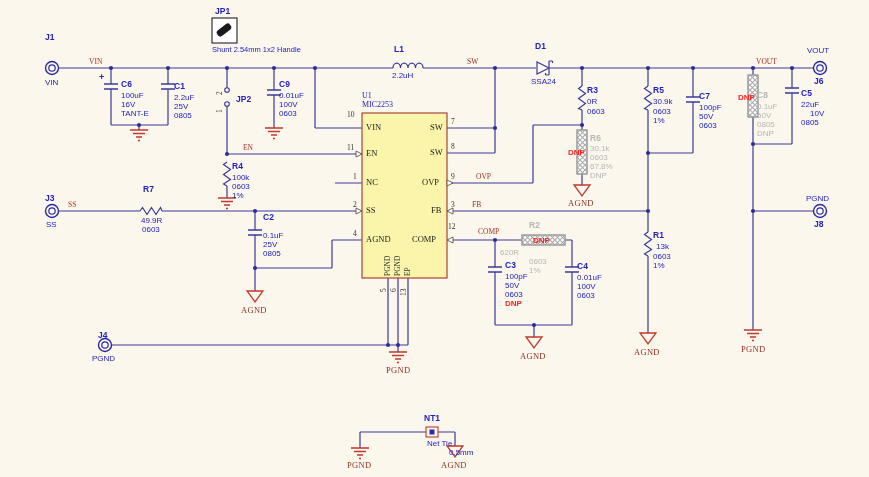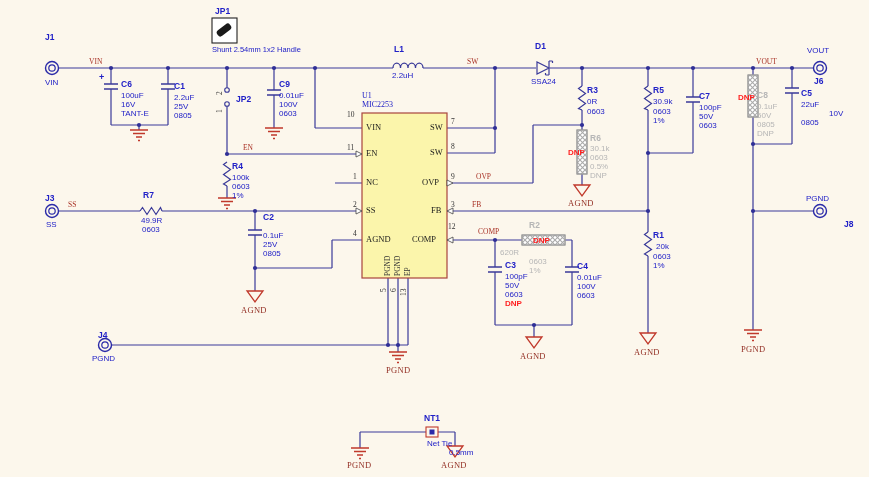--- a/index.html
+++ b/index.html
@@ -188,21 +188,21 @@
 
 <span class="t b" style="left:45px;top:33px">J1</span>
 <span class="t" style="left:45px;top:78px">VIN</span>
 <span class="t b" style="left:45px;top:194px">J3</span>
 <span class="t" style="left:46px;top:220px">SS</span>
 <span class="t b" style="left:98px;top:331px">J4</span>
 <span class="t" style="left:92px;top:354px">PGND</span>
 <span class="t" style="left:807px;top:46px">VOUT</span>
 <span class="t b" style="left:814px;top:77px">J6</span>
 <span class="t" style="left:806px;top:194px">PGND</span>
-<span class="t b" style="left:844px;top:220px">J8</span>
+<span class="t b" style="left:814px;top:220px">J8</span>
 
 <span class="t b" style="left:215px;top:7px">JP1</span>
 <span class="t" style="left:212px;top:45px;font-size:7.5px">Shunt 2.54mm 1x2 Handle</span>
 <span class="t b" style="left:236px;top:95px">JP2</span>
 <span class="pq v" style="left:216px;top:95px">2</span>
 <span class="pq v" style="left:216px;top:113px">1</span>
 
 <span class="t srf" style="left:362px;top:91px">U1</span>
 <span class="t srf" style="left:362px;top:100px">MIC2253</span>
 <span class="pn" style="left:366px;top:123px">VIN</span>
@@ -247,75 +247,75 @@
 <span class="t" style="left:279px;top:109px">0603</span>
 <span class="t b" style="left:263px;top:213px">C2</span>
 <span class="t" style="left:263px;top:231px">0.1uF</span>
 <span class="t" style="left:263px;top:240px">25V</span>
 <span class="t" style="left:263px;top:249px">0805</span>
 
 <span class="t b" style="left:232px;top:162px">R4</span>
 <span class="t" style="left:232px;top:173px">100k</span>
 <span class="t" style="left:232px;top:182px">0603</span>
 <span class="t" style="left:232px;top:191px">1%</span>
-<span class="t b" style="left:143px;top:191px">R7</span>
+<span class="t b" style="left:143px;top:185px">R7</span>
 <span class="t" style="left:141px;top:216px">49.9R</span>
 <span class="t" style="left:142px;top:225px">0603</span>
 <span class="t b" style="left:394px;top:45px">L1</span>
 <span class="t" style="left:392px;top:71px">2.2uH</span>
 <span class="t b" style="left:535px;top:42px">D1</span>
 <span class="t" style="left:531px;top:77px">SSA24</span>
 
 <span class="t b" style="left:587px;top:86px">R3</span>
 <span class="t" style="left:587px;top:97px">0R</span>
 <span class="t" style="left:587px;top:107px">0603</span>
 <span class="t b d" style="left:590px;top:134px">R6</span>
 <span class="t d" style="left:590px;top:144px">30.1k</span>
 <span class="t d" style="left:590px;top:153px">0603</span>
-<span class="t d" style="left:590px;top:162px">0.5%</span>
+<span class="t d" style="left:590px;top:162px">67.8%</span>
 <span class="t d" style="left:590px;top:171px">DNP</span>
 <span class="t r" style="left:568px;top:148px">DNP</span>
 
 <span class="t b" style="left:653px;top:86px">R5</span>
 <span class="t" style="left:653px;top:97px">30.9k</span>
 <span class="t" style="left:653px;top:107px">0603</span>
 <span class="t" style="left:653px;top:116px">1%</span>
 <span class="t b" style="left:699px;top:92px">C7</span>
 <span class="t" style="left:699px;top:103px">100pF</span>
 <span class="t" style="left:699px;top:112px">50V</span>
 <span class="t" style="left:699px;top:121px">0603</span>
 
 <span class="t b d" style="left:757px;top:91px">C8</span>
 <span class="t d" style="left:757px;top:102px">0.1uF</span>
 <span class="t d" style="left:757px;top:111px">50V</span>
 <span class="t d" style="left:757px;top:120px">0805</span>
 <span class="t d" style="left:757px;top:129px">DNP</span>
 <span class="t r" style="left:738px;top:93px">DNP</span>
 <span class="t b" style="left:801px;top:89px">C5</span>
 <span class="t" style="left:801px;top:100px">22uF</span>
-<span class="t" style="left:829px;top:109px">10V</span>
+<span class="t" style="left:810px;top:109px">10V</span>
 <span class="t" style="left:801px;top:118px">0805</span>
 
 <span class="t b d" style="left:529px;top:221px">R2</span>
 <span class="t d" style="left:500px;top:248px">620R</span>
 <span class="t d" style="left:529px;top:257px">0603</span>
 <span class="t d" style="left:529px;top:266px">1%</span>
 <span class="t r" style="left:533px;top:236px">DNP</span>
 <span class="t b" style="left:505px;top:261px">C3</span>
 <span class="t" style="left:505px;top:272px">100pF</span>
 <span class="t" style="left:505px;top:281px">50V</span>
 <span class="t" style="left:505px;top:290px">0603</span>
 <span class="t r" style="left:505px;top:299px">DNP</span>
 <span class="t b" style="left:577px;top:262px">C4</span>
 <span class="t" style="left:577px;top:273px">0.01uF</span>
 <span class="t" style="left:577px;top:282px">100V</span>
 <span class="t" style="left:577px;top:291px">0603</span>
 
 <span class="t b" style="left:653px;top:231px">R1</span>
-<span class="t" style="left:656px;top:242px">20k</span>
+<span class="t" style="left:656px;top:242px">13k</span>
 <span class="t" style="left:653px;top:252px">0603</span>
 <span class="t" style="left:653px;top:261px">1%</span>
 <span class="t b" style="left:424px;top:414px">NT1</span>
 <span class="t" style="left:427px;top:439px">Net Tie</span>
 <span class="t" style="left:449px;top:448px">0.5mm</span>
 
 <span class="n" style="left:89px;top:58px">VIN</span>
 <span class="n" style="left:243px;top:144px">EN</span>
 <span class="n" style="left:68px;top:201px">SS</span>
 <span class="n" style="left:467px;top:58px">SW</span>

